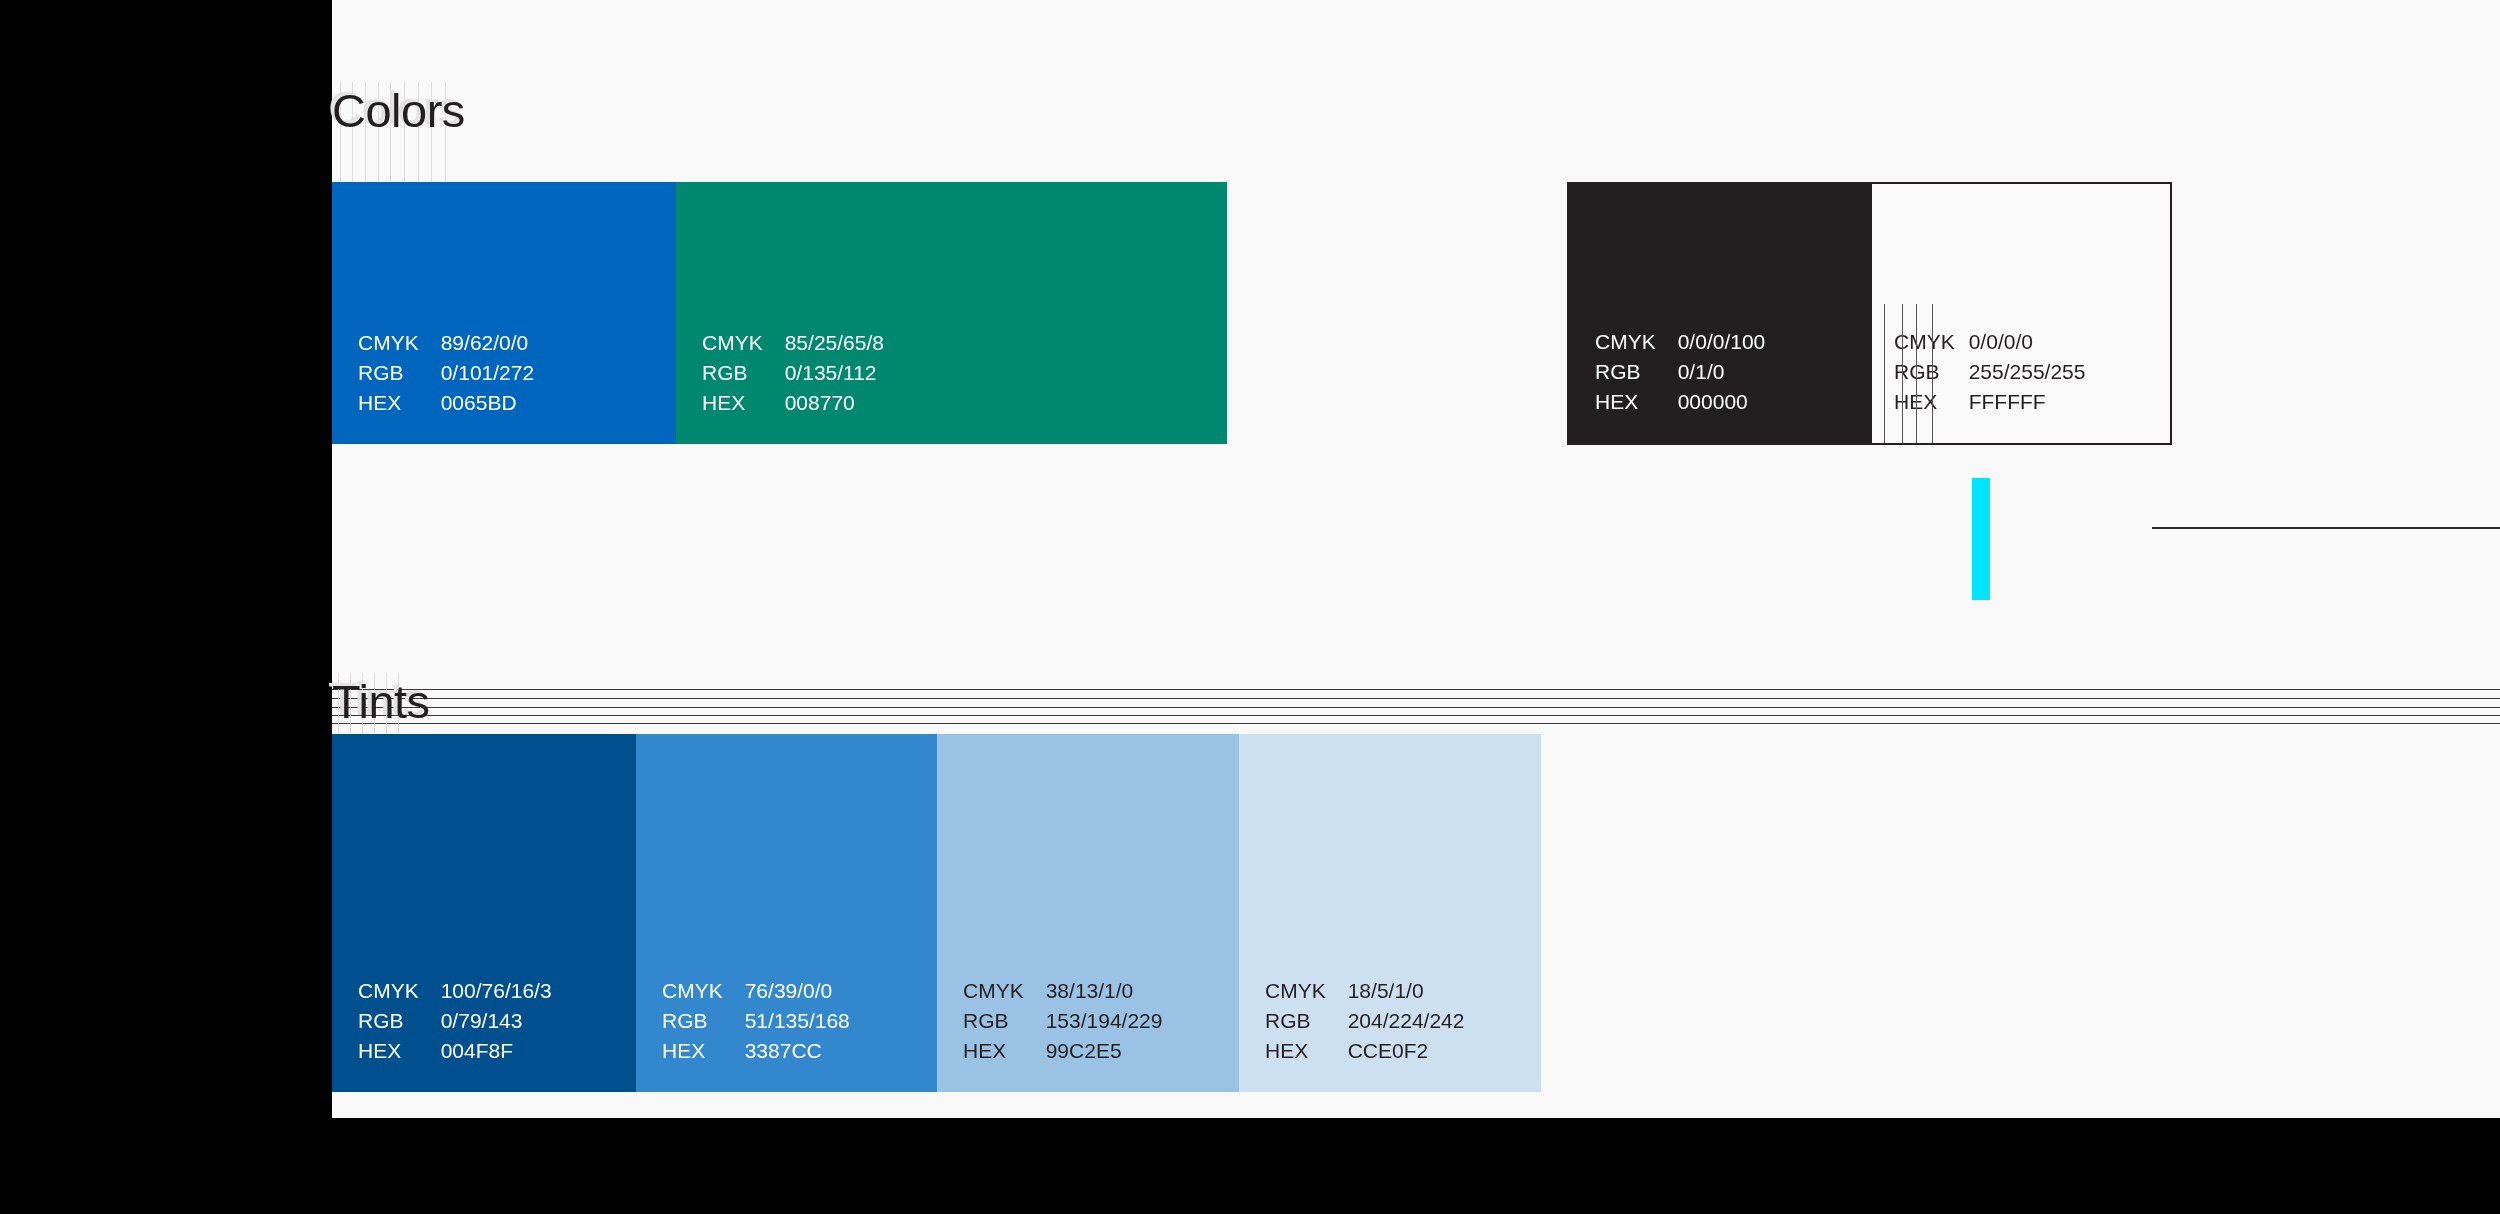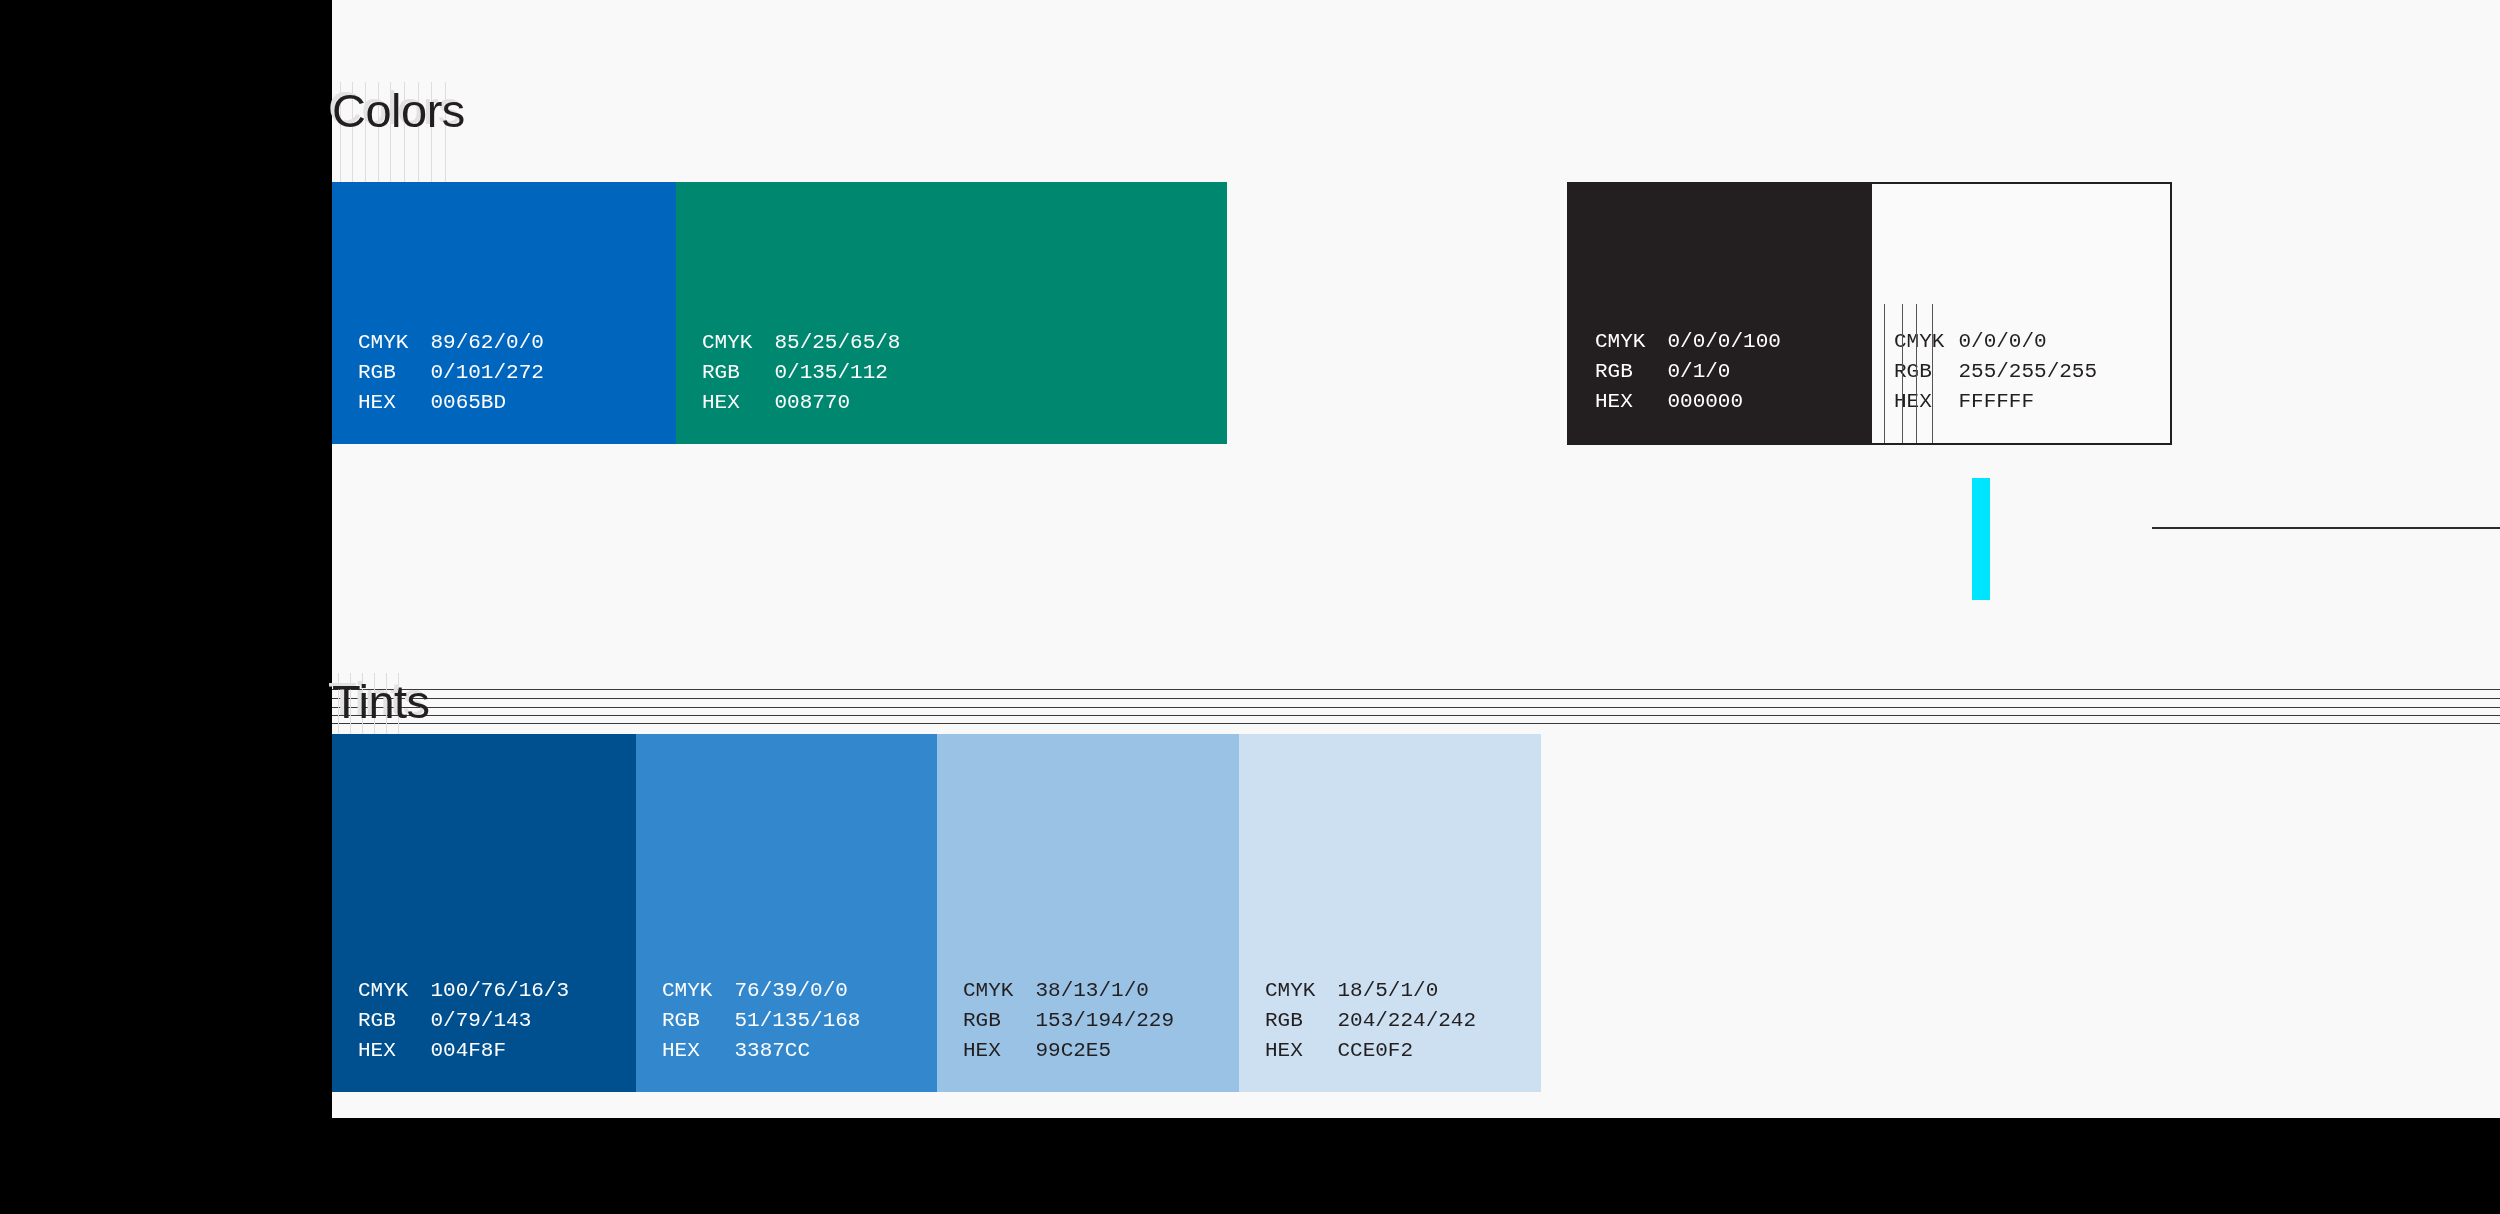--- a/index.html
+++ b/index.html
@@ -49,21 +49,20 @@
   .streaks i { position:absolute; left:0; width:2168px; height:1px; background:#3a3a3a; display:block; }
   .vstreaks { position:absolute; left:0; top:0; width:140px; height:120px; overflow:hidden; }
   .vstreaks i { position:absolute; top:0; width:1px; height:120px; background:#dddddd; display:block; }
 
   
   .swatch-row { position:absolute; left:0px; display:flex; }
   .swatch {
     position:relative;
     display:flex;
     align-items:flex-end;
-    font-family:Liberation Mono, monospace;
   }
   .swatch-info {
     display:grid;
     grid-template-columns:auto auto;
     column-gap:22px;
     row-gap:4px;
     padding:0 0 28px 26px;
     font-size:21px;
     line-height:26px;
     white-space:nowrap;

